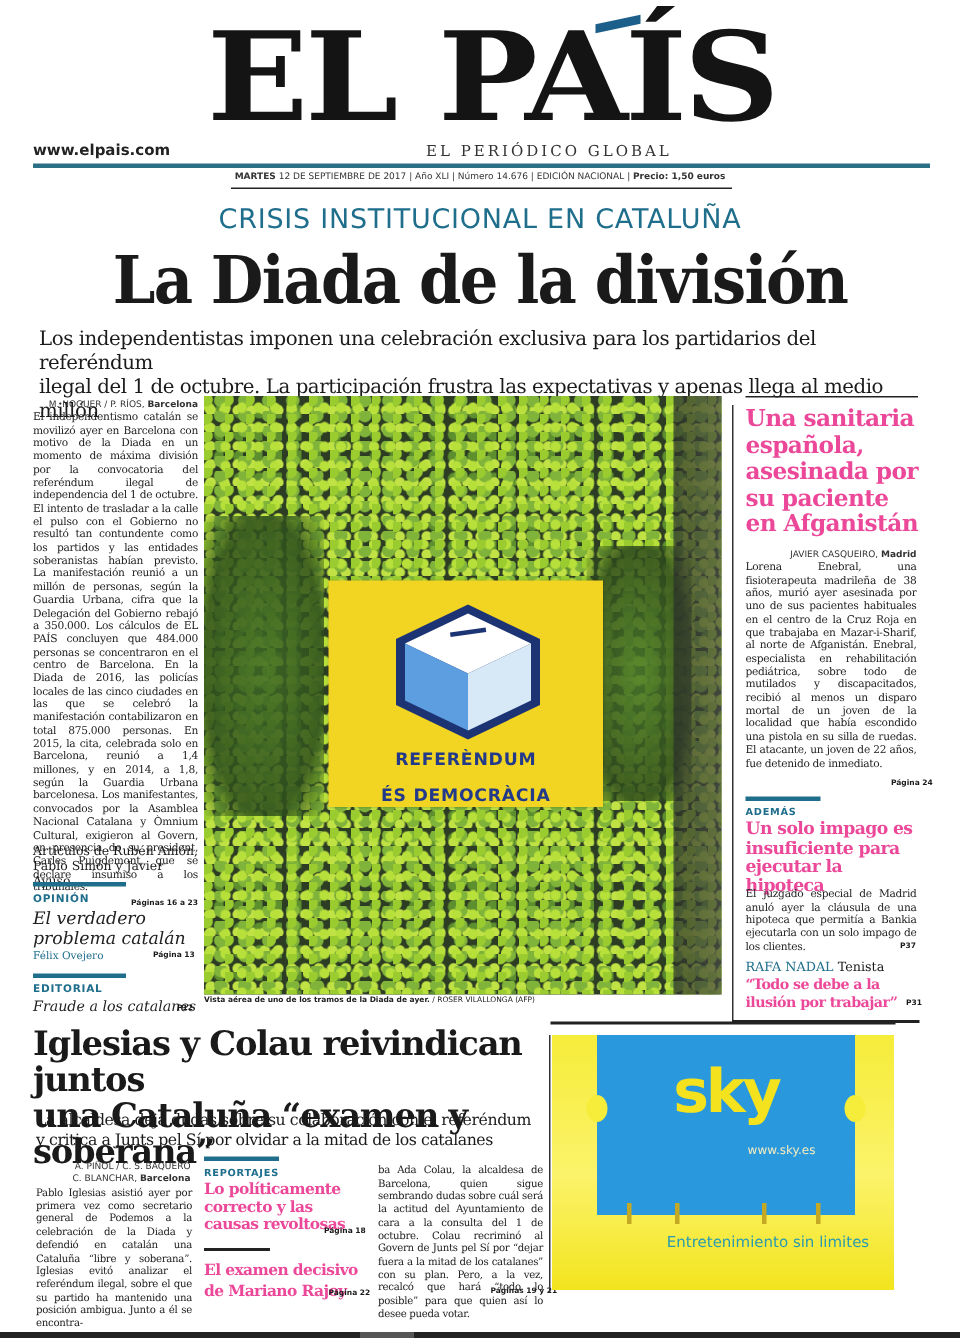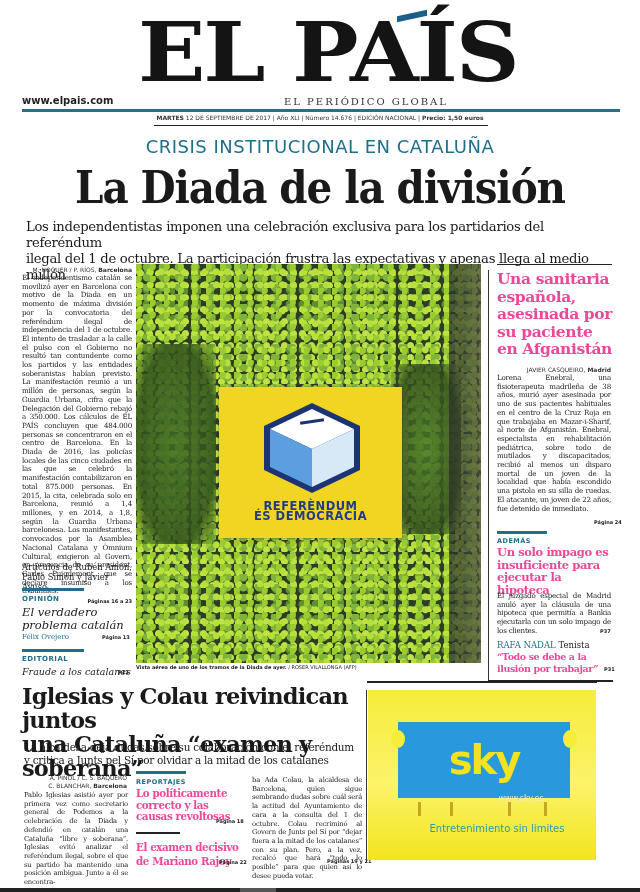--- a/index.html
+++ b/index.html
@@ -53,25 +53,25 @@
   
   .rcol-rule-top { left: 497px; top: 264px; width: 115px; height: 1px; background: #222; }
   .rcol-border { left: 488px; top: 270px; width: 1px; height: 410px; background: #333; }
   .right-head { font-family: "DejaVu Serif", serif; font-weight: bold; color: #ec4899; letter-spacing: -0.4px; }
   .rcol-bottom-rule { left: 488px; top: 680px; width: 125px; height: 2px; background: #222; }
   .lower-head { left: 22px; top: 684px; width: 345px; font-family: "DejaVu Serif", serif; font-weight: bold; font-size: 22.5px; line-height: 24px; letter-spacing: -0.8px; }
   .lower-dek { left: 24px; top: 741px; width: 345px; font-family: "DejaVu Serif", serif; font-size: 10.5px; line-height: 13px; letter-spacing: -0.3px; }
 
   .ad { left: 368px; top: 690px; width: 228px; height: 170px; background: linear-gradient(180deg, #f6ec3a 0%, #fbf36a 55%, #f3e41e 100%); overflow: hidden; }
   .ad-border-l { left: 366px; top: 690px; width: 1px; height: 172px; background: #333; }
-  .ad-ticket { position: absolute; left: 30px; top: 32px; width: 172px; height: 76px; background: #2a98dc; }
+  .ad-ticket { position: absolute; left: 30px; top: 0; width: 172px; height: 120px; background: #2a98dc; }
   .ad-notch { position: absolute; top: 40px; width: 14px; height: 18px; background: #f6ec3a; border-radius: 50%; }
   .ad-sky { position: absolute; left: 0; top: 15px; width: 172px; text-align: center; font-family: "DejaVu Sans", sans-serif; font-weight: bold; font-size: 40px; color: #f3e21d; letter-spacing: -2px; }
   .ad-url { position: absolute; left: 0; top: 72px; width: 172px; text-align: center; font-family: "DejaVu Sans", sans-serif; font-size: 8px; color: #f3ecc0; margin-left: 37px; }
-  .ad-slogan { position: absolute; left: 1px; top: 133px; width: 256px; text-align: center; font-family: "DejaVu Sans", sans-serif; font-size: 10px; color: #2a9ab0; }
+  .ad-slogan { position: absolute; left: 16px; top: 133px; width: 256px; text-align: center; font-family: "DejaVu Sans", sans-serif; font-size: 10px; color: #2a9ab0; }
   .ad-legs { position: absolute; top: 112px; width: 3px; height: 14px; background: #c4a823; }
 
   .bottom-bar { left: 0; top: 888px; width: 640px; height: 4px; background: #222; }
   .bottom-bar-gap { left: 240px; top: 888px; width: 36px; height: 4px; background: #555; }
 </style>
 </head>
 <body>
 
 <div class="abs logo">EL PAÍS</div>
 <div class="abs logo-accent"></div>
@@ -120,21 +120,21 @@
   <div class="street-right"></div>
   <div class="banner">
     <svg class="ballot" viewBox="0 0 104 96">
       <polygon points="52,3 100,26 100,70 52,93 4,70 4,26" fill="#1d3474"></polygon>
       <polygon points="52,9 94,29 52,49 10,29" fill="#ffffff"></polygon>
       <polygon points="10,29 52,49 52,87 10,67" fill="#5d9ee0"></polygon>
       <polygon points="94,29 52,49 52,87 94,67" fill="#d7e8f6"></polygon>
       <rect x="40" y="20" width="24" height="3" fill="#1d3474" transform="rotate(-8 52 21)"></rect>
     </svg>
     <div class="banner-text" style="top:112px;">REFERÈNDUM</div>
-    <div class="banner-text" style="top:122px;">ÉS DEMOCRÀCIA</div>
+    <div class="banner-text" style="top:136px;">ÉS DEMOCRÀCIA</div>
   </div>
 </div>
 <div class="abs caption">
   <b>Vista aérea de uno de los tramos de la Diada de ayer.</b><span> / ROSER VILALLONGA (AFP)</span>
 </div>
 
 <div class="abs rcol-rule-top"></div>
 <div class="abs rcol-border"></div>
 <div class="abs right-head" style="left:497px; top:270px; width:118px; font-size:15.5px; line-height:17.5px;">Una sanitaria española, asesinada por su paciente en Afganistán</div>
 <div class="abs byline" style="left:497px; top:366px; width:114px;">

